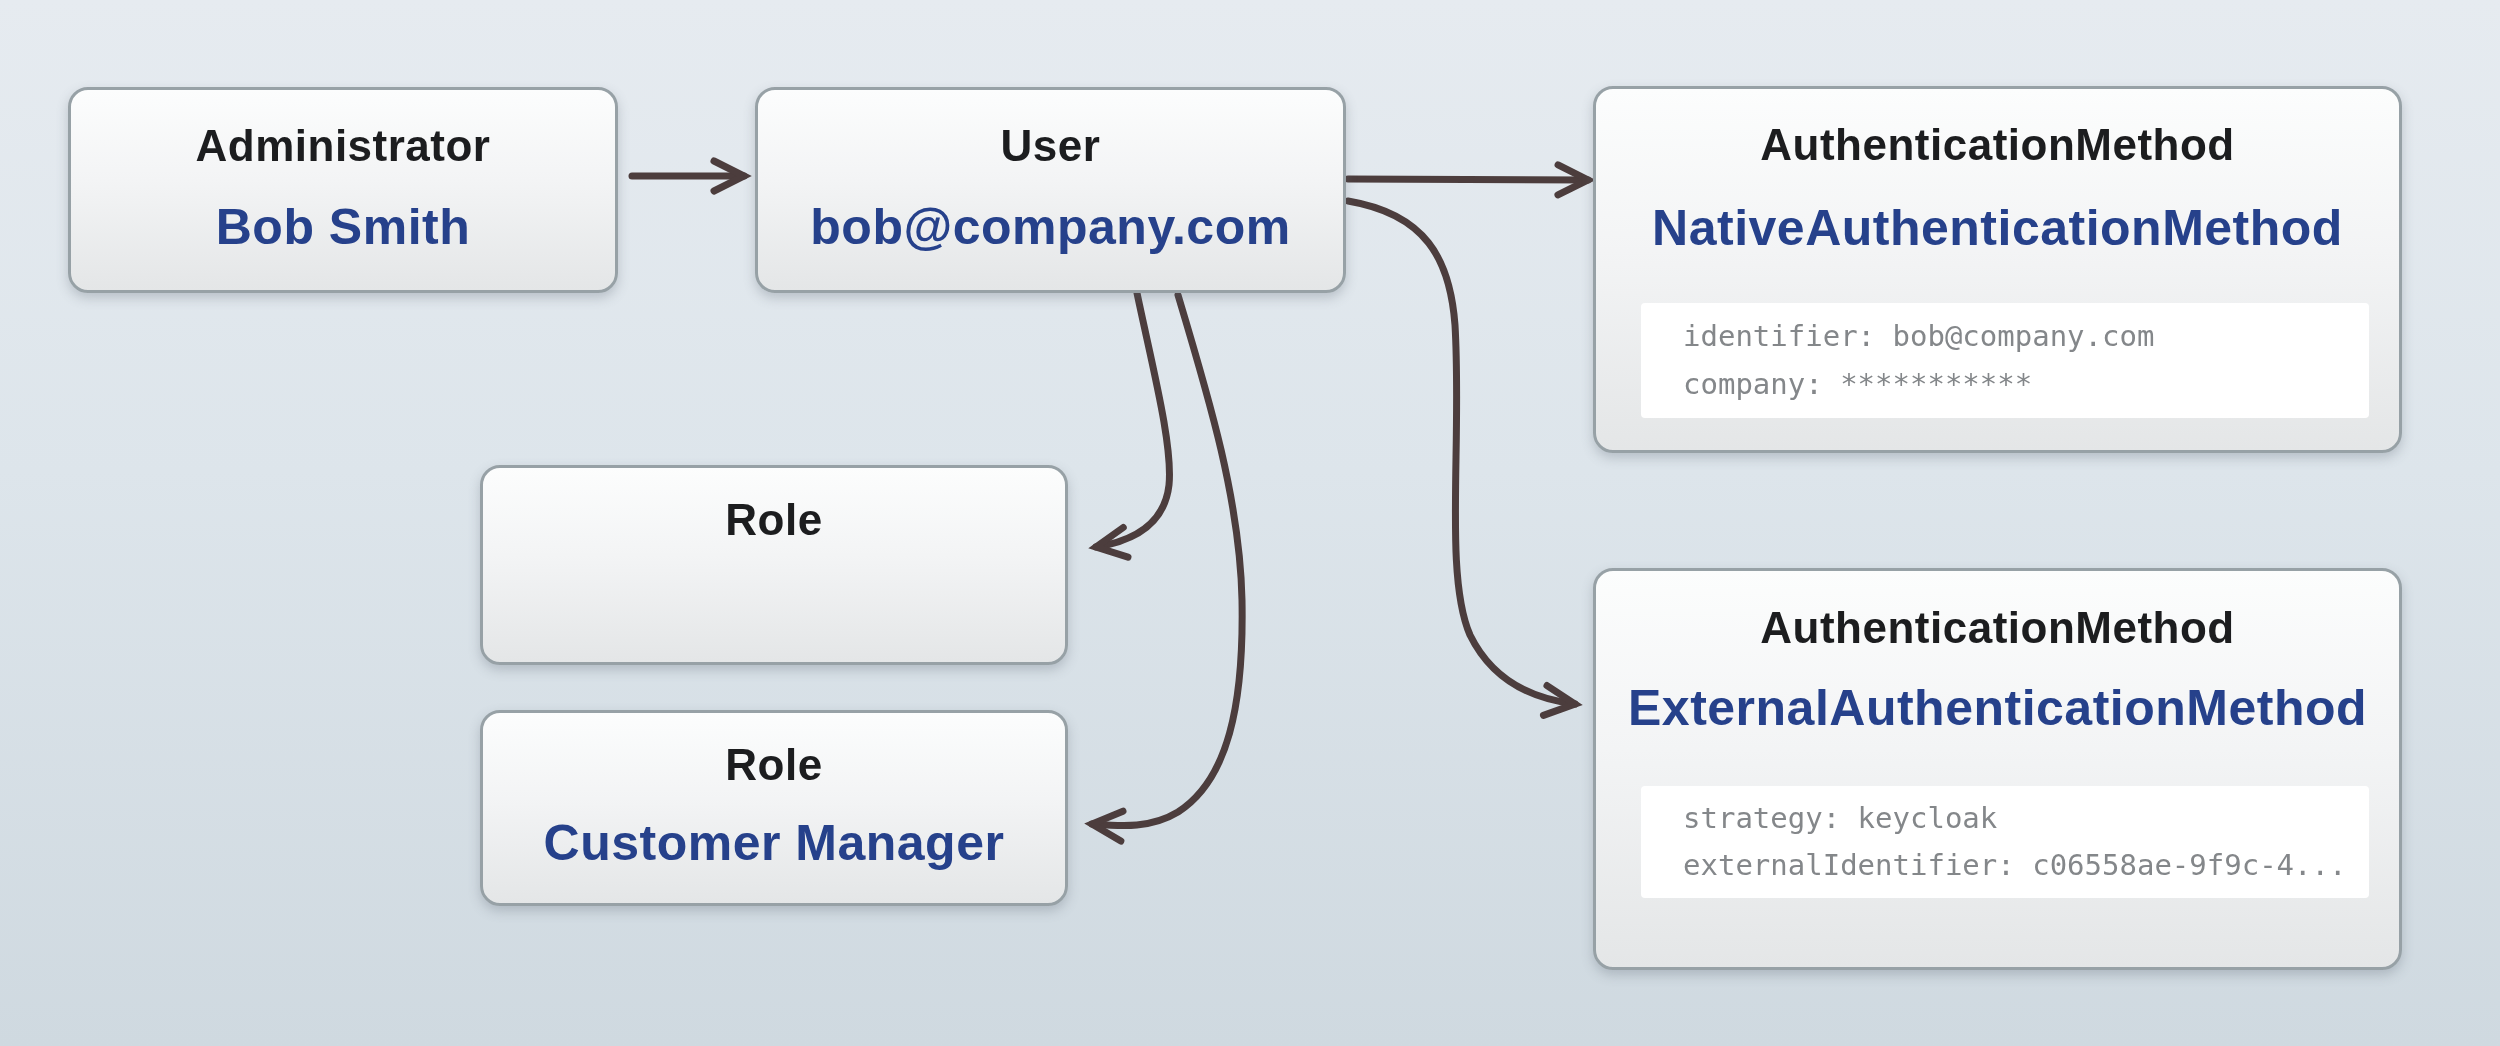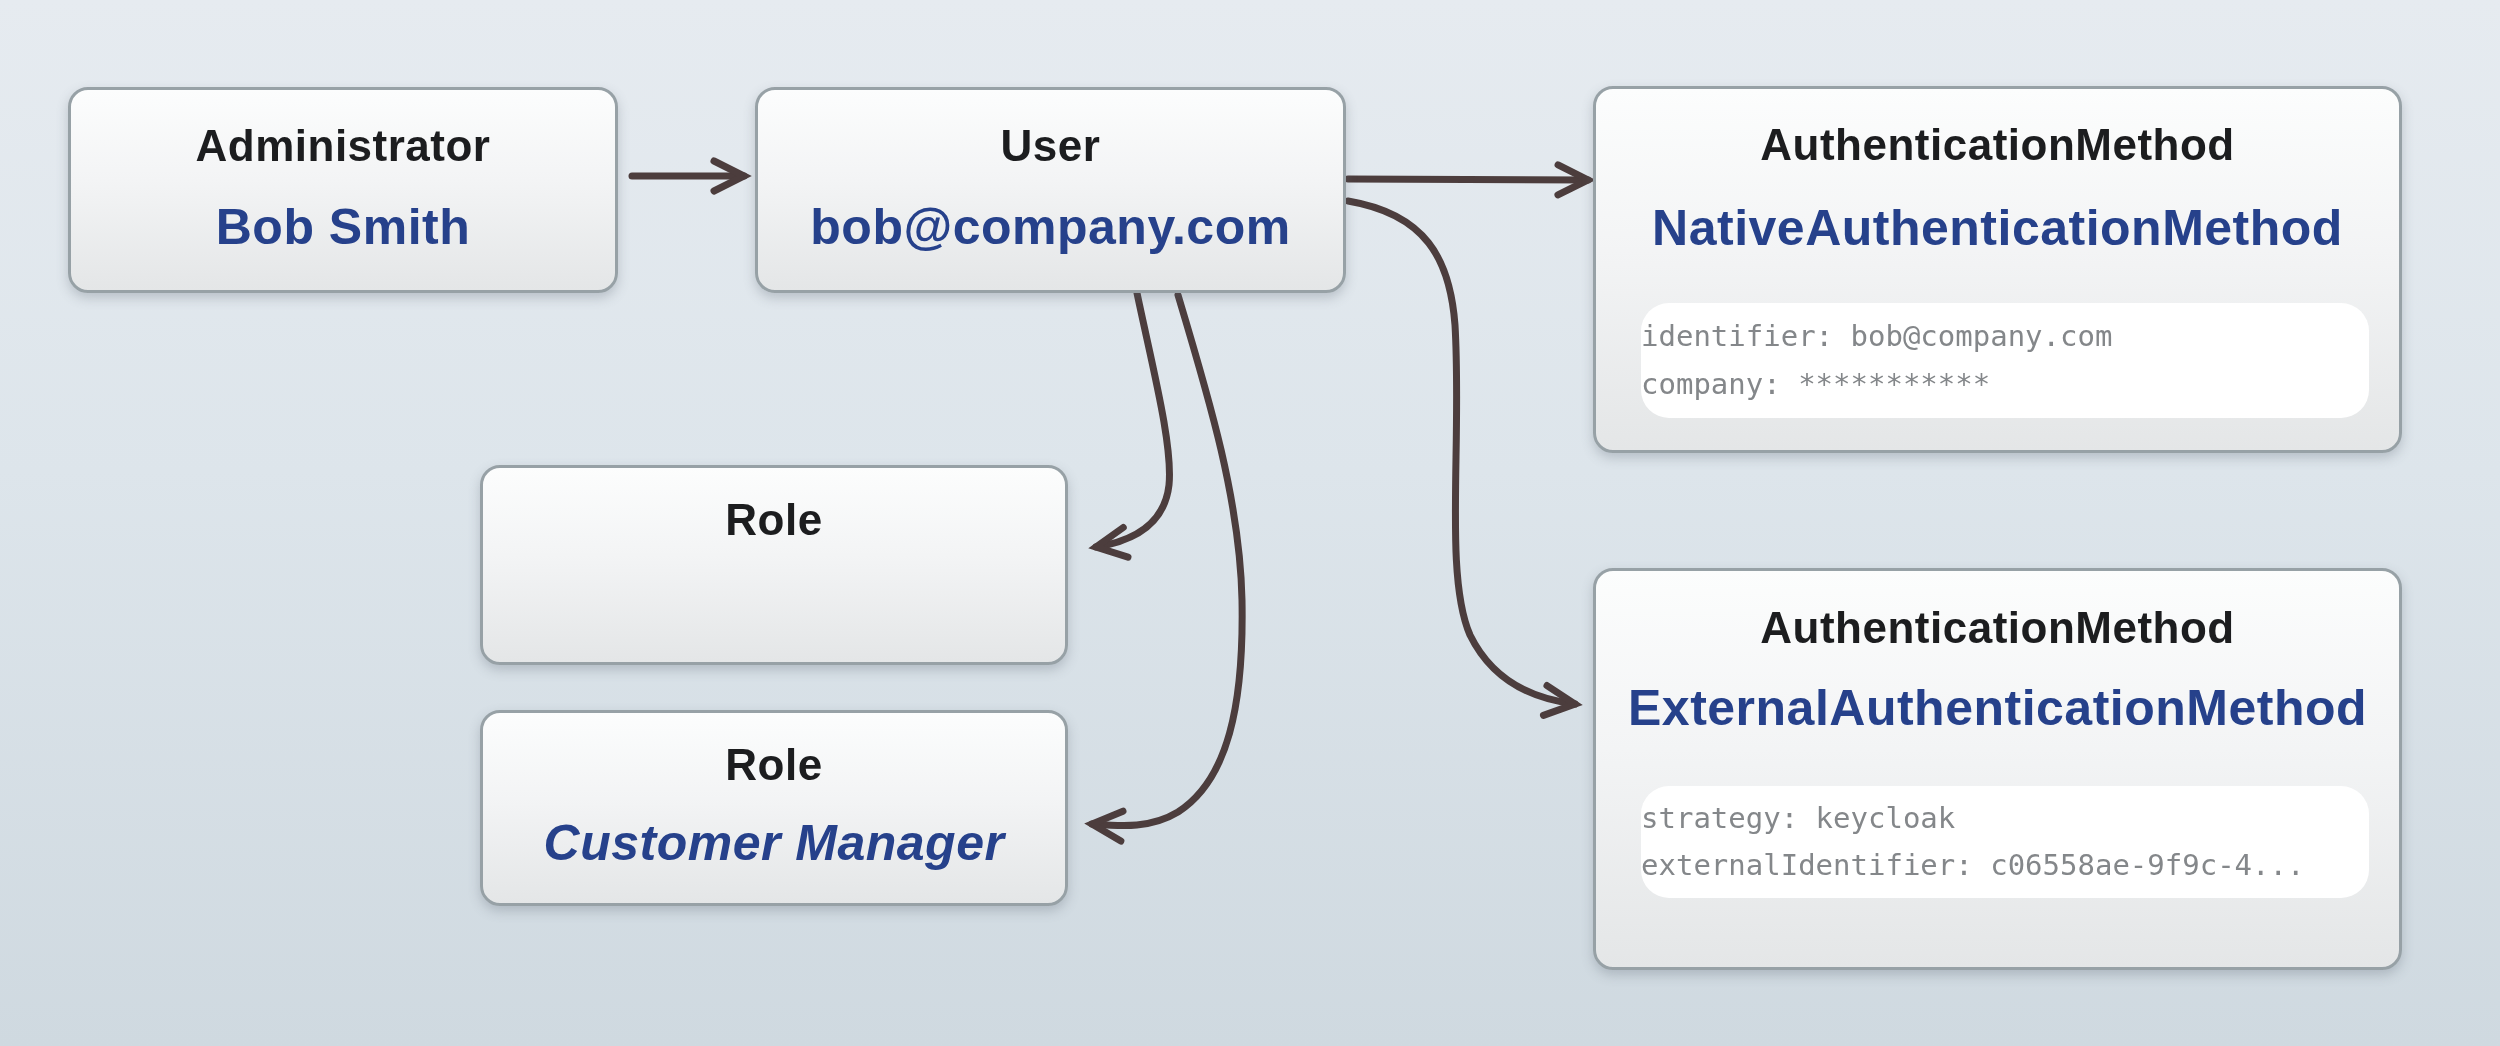--- a/index.html
+++ b/index.html
@@ -24,23 +24,23 @@
     letter-spacing:0.5px;
   }
   .node-name{
     position:absolute;left:0;right:0;text-align:center;
     font-size:50px;font-weight:bold;color:#26418b;line-height:50px;
     letter-spacing:0.5px;
   }
   .attrs{
     position:absolute;
     background:#ffffff;
-    border-radius:28px;
+    border-radius:4px;
     display:flex;flex-direction:column;justify-content:space-evenly;
-    box-sizing:border-box;
+    padding-left:42px;box-sizing:border-box;
   }
   .attr-line{
     font-family:"DejaVu Sans Mono",monospace;
     font-size:29px;color:#84878a;line-height:29px;
     white-space:pre;
   }
   svg.edges{position:absolute;left:0;top:0;}
   svg.edges path{stroke:#4c3d3d;stroke-width:7;fill:none;stroke-linecap:round;}
 </style>
 </head>
@@ -79,21 +79,21 @@
       <div class="attr-line">company: ***********</div>
     </div>
   </div>
 
   <div class="node" style="left:480px;top:465px;width:588px;height:200px;">
     <div class="node-type" style="top:30px;">Role</div>
   </div>
 
   <div class="node" style="left:480px;top:710px;width:588px;height:196px;">
     <div class="node-type" style="top:30px;">Role</div>
-    <div class="node-name" style="top:105px;font-style:italic;">Customer Manager</div>
+    <div class="node-name" style="top:105px;">Customer Manager</div>
   </div>
 
   <div class="node" style="left:1593px;top:568px;width:809px;height:402px;">
     <div class="node-type" style="top:35px;">AuthenticationMethod</div>
     <div class="node-name" style="top:112px;">ExternalAuthenticationMethod</div>
     <div class="attrs" style="left:45px;top:215px;width:728px;height:112px;">
       <div class="attr-line">strategy: keycloak</div>
       <div class="attr-line">externalIdentifier: c06558ae-9f9c-4...</div>
     </div>
   </div>

